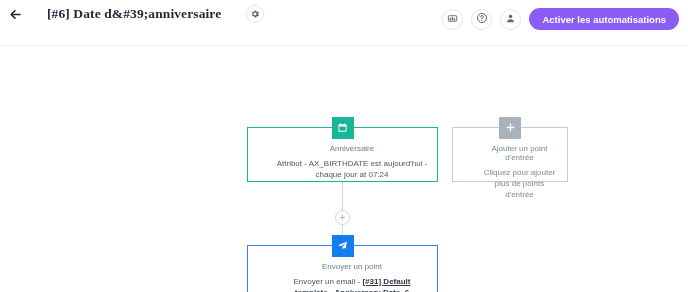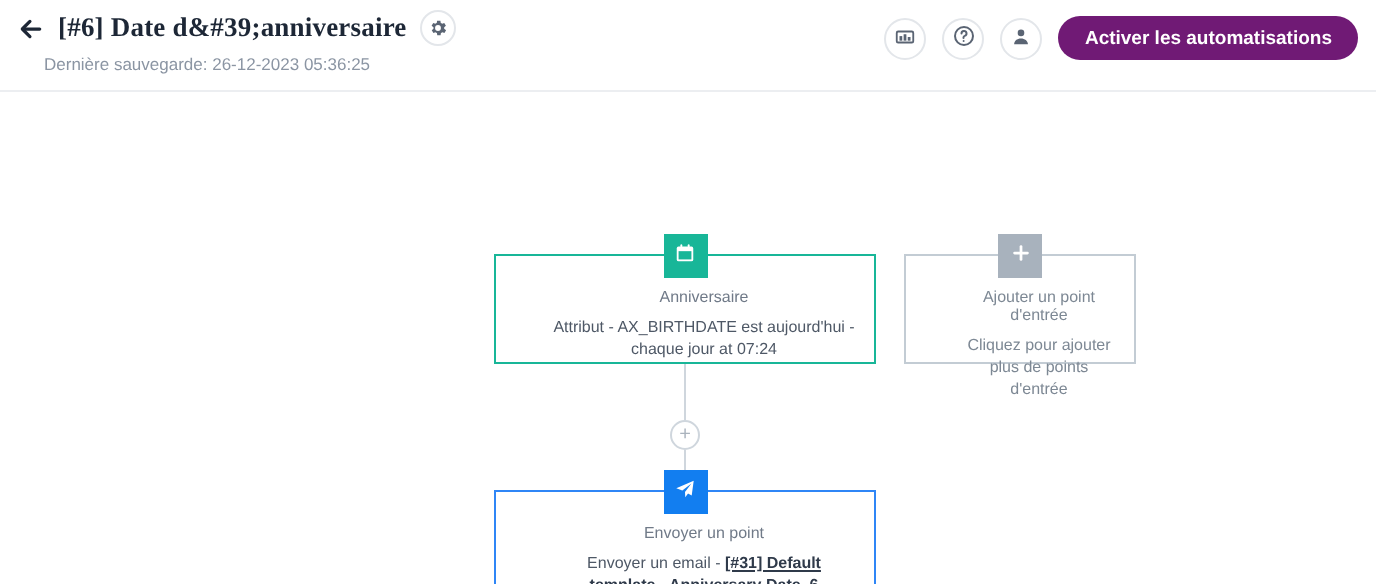--- a/index.html
+++ b/index.html
@@ -19,21 +19,21 @@
   .header {
     position: relative;
     height: 46px;
     background: #ffffff;
     border-bottom: 1px solid #eceef1;
     box-sizing: border-box;
   }
   .title-row {
     display: flex;
     align-items: center;
-    gap: 7px;
+    gap: 25px;
     padding: 5px 0 0 8px;
   }
   .back-arrow {
     width: 14px;
     height: 14px;
     display: inline-flex;
     align-items: center;
     justify-content: center;
     color: #1d2736;
     cursor: pointer;
@@ -83,21 +83,21 @@
     display: inline-flex;
     align-items: center;
     justify-content: center;
     cursor: pointer;
     padding: 0;
     color: #5a6473;
   }
   .primary-btn {
     height: 22px;
     border-radius: 11px;
-    background: #701a75;
+    background: #8b5cf6;
     color: #ffffff;
     border: none;
     font-size: 9.5px;
     font-weight: bold;
     padding: 0 13px;
     cursor: pointer;
     white-space: nowrap;
     font-family: "Liberation Sans", sans-serif;
   }
 
@@ -227,21 +227,20 @@
     <span class="page-title">[#6] Date d&amp;#39;anniversaire</span>
     <button class="gear-btn">
       <span>
         <svg width="10" height="10" viewBox="0 0 24 24" fill="#5a6473">
           <path d="M19.4 13a7.6 7.6 0 0 0 0-2l2.1-1.6-2-3.4-2.5 1a7.5 7.5 0 0 0-1.7-1l-.4-2.6h-4l-.4 2.6c-.6.2-1.2.6-1.7 1l-2.5-1-2 3.4L6.6 11a7.6 7.6 0 0 0 0 2l-2.1 1.6 2 3.4 2.5-1c.5.4 1.1.8 1.7 1l.4 2.6h4l.4-2.6c.6-.2 1.2-.6 1.7-1l2.5 1 2-3.4-2.3-1.6zM12 15.5A3.5 3.5 0 1 1 12 8.5a3.5 3.5 0 0 1 0 7z"></path>
         </svg>
       </span>
     </button>
   </div>
 
-  <div class="saved-line">Dernière sauvegarde: 26-12-2023 05:36:25</div>
 
   <div class="header-actions">
     <button class="round-btn">
       <span>
         <svg width="11" height="11" viewBox="0 0 24 24" fill="#5a6473">
           <rect x="3" y="6" width="18" height="12" rx="1.5" fill="none" stroke="#5a6473" stroke-width="2"></rect>
           <rect x="6" y="11" width="3" height="5"></rect>
           <rect x="10.5" y="9" width="3" height="7"></rect>
           <rect x="15" y="12" width="3" height="4"></rect>
         </svg>

